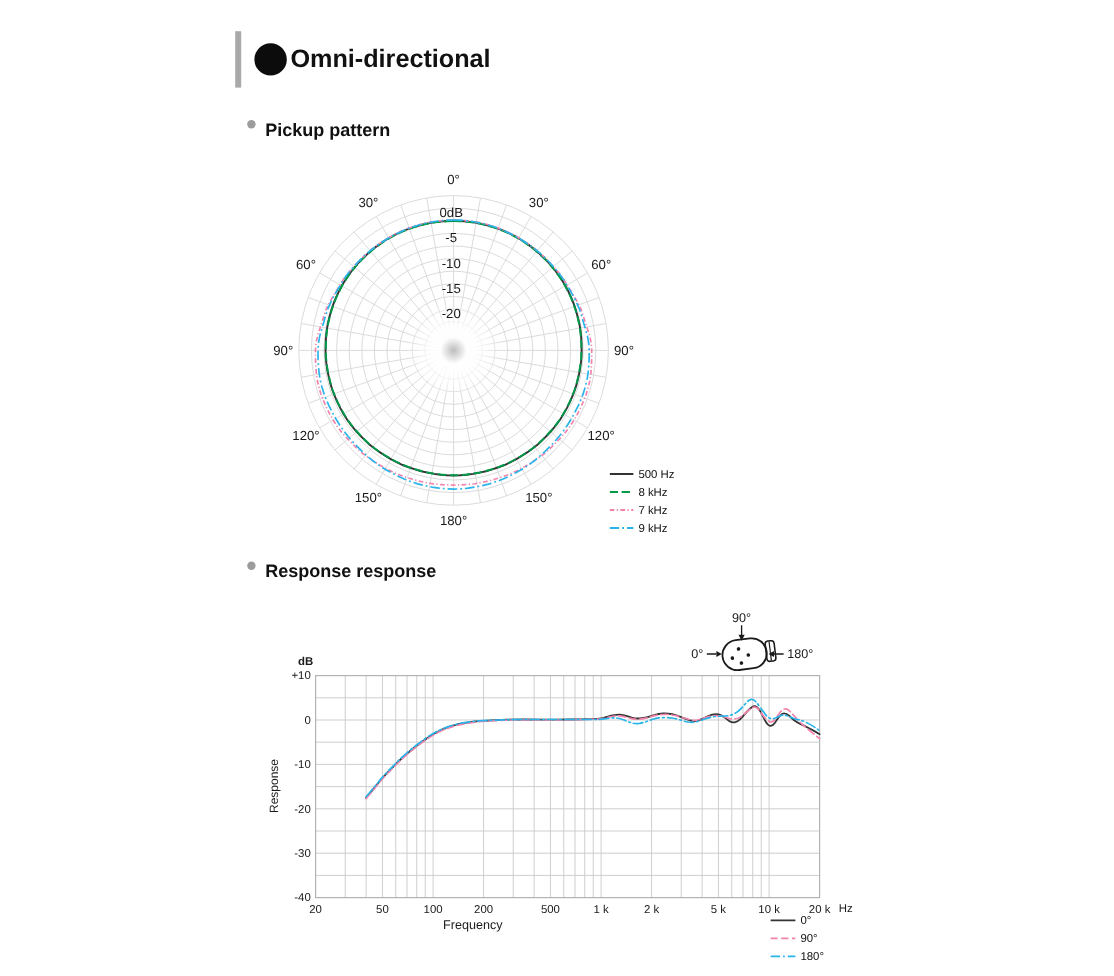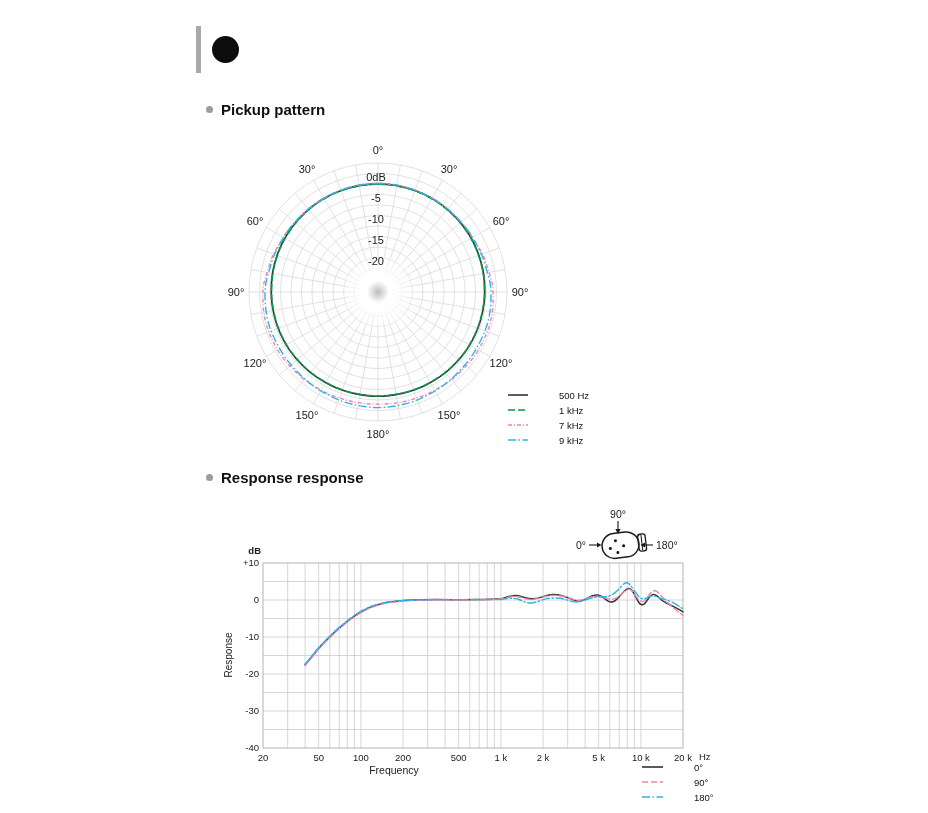--- a/index.html
+++ b/index.html
@@ -2,37 +2,38 @@
 <html><head>
 <meta charset="utf-8">
 <style>
   html,body{margin:0;padding:0;background:#ffffff;}
   .page{position:relative;width:928px;height:813px;background:#ffffff;
         font-family:"Liberation Sans",sans-serif;color:#1a1a1a;overflow:hidden;}
   .title-block{position:absolute;left:196px;top:26px;display:flex;align-items:center;}
   .accent-bar{width:5px;height:47px;background:#a9a9a9;}
   .title-dot{width:27px;height:27px;border-radius:50%;background:#0c0c0c;margin-left:11px;}
   .doc-title{font-size:21px;font-weight:700;margin-left:3px;color:#111;}
-  .section-heading{position:absolute;display:flex;align-items:center;height:18px;}
+  .section-heading{position:absolute;display:flex;align-items:flex-start;height:18px;}
   .bullet{width:7px;height:7px;border-radius:50%;background:#9c9c9c;margin-right:8px;flex:0 0 auto;}
   .section-heading .h-label{font-size:15px;font-weight:700;color:#111;}
   .chart-svg{position:absolute;}
   .legend{position:absolute;display:flex;flex-direction:column;}
-  .legend-row{display:flex;align-items:center;height:12px;margin-bottom:3px;gap:27px;}
+  .legend-row{display:flex;align-items:center;height:12px;margin-bottom:3px;}
   .legend-row svg{margin-right:4px;flex:0 0 auto;}
   .legend-label{font-size:9.5px;color:#111;white-space:nowrap;}
 </style>
 </head>
 <body>
 
 <div class="page">
 
   <div class="title-block">
     <div class="accent-bar"></div>
     <div class="title-dot"></div>
+    <div class="doc-title">Omni-directional</div>
   </div>
 
   <div class="section-heading" style="left:206px;top:100px;">
     <div class="bullet"></div>
     <span class="h-label">Pickup pattern</span>
   </div>
 
   <svg id="polar-svg" class="chart-svg" style="left:210px;top:138px;" width="340" height="316">
     <defs>
       <radialGradient id="centerFade">
@@ -123,21 +124,21 @@
       <div class="legend-row">
         <svg width="20" height="8">
           <line x1="0" y1="4" x2="20" y2="4" stroke="#333333" stroke-width="1.6"></line>
         </svg>
         <span class="legend-label">500 Hz</span>
       </div>
       <div class="legend-row">
         <svg width="20" height="8">
           <line x1="0" y1="4" x2="20" y2="4" stroke="#009a49" stroke-width="1.6" stroke-dasharray="7 3"></line>
         </svg>
-        <span class="legend-label">1 kHz</span>
+        <span class="legend-label">8 kHz</span>
       </div>
       <div class="legend-row">
         <svg width="20" height="8">
           <line x1="0" y1="4" x2="20" y2="4" stroke="#f283ad" stroke-width="1.6" stroke-dasharray="4 2 1 2"></line>
         </svg>
         <span class="legend-label">7 kHz</span>
       </div>
       <div class="legend-row">
         <svg width="20" height="8">
           <line x1="0" y1="4" x2="20" y2="4" stroke="#2ab5ea" stroke-width="1.6" stroke-dasharray="8 2.5 1.5 2.5"></line>

